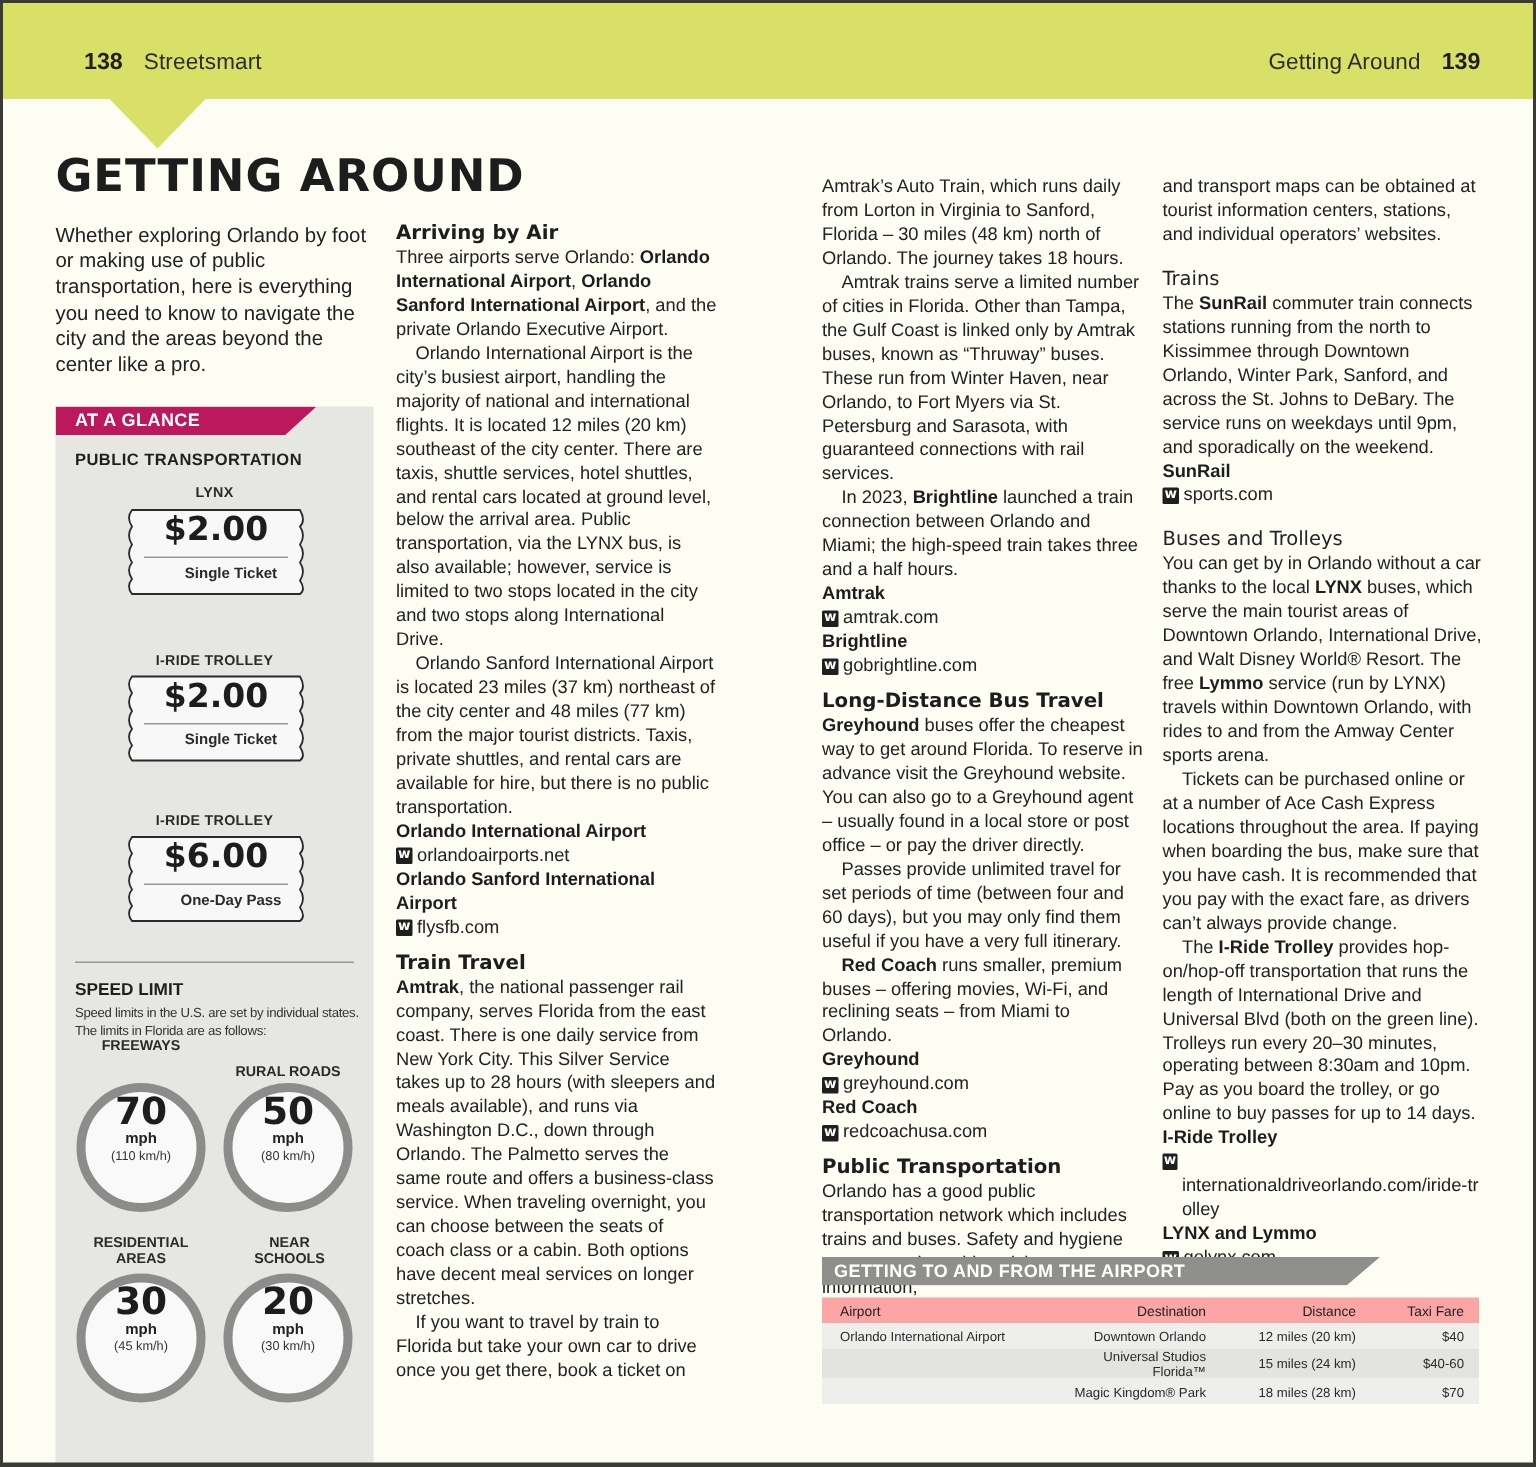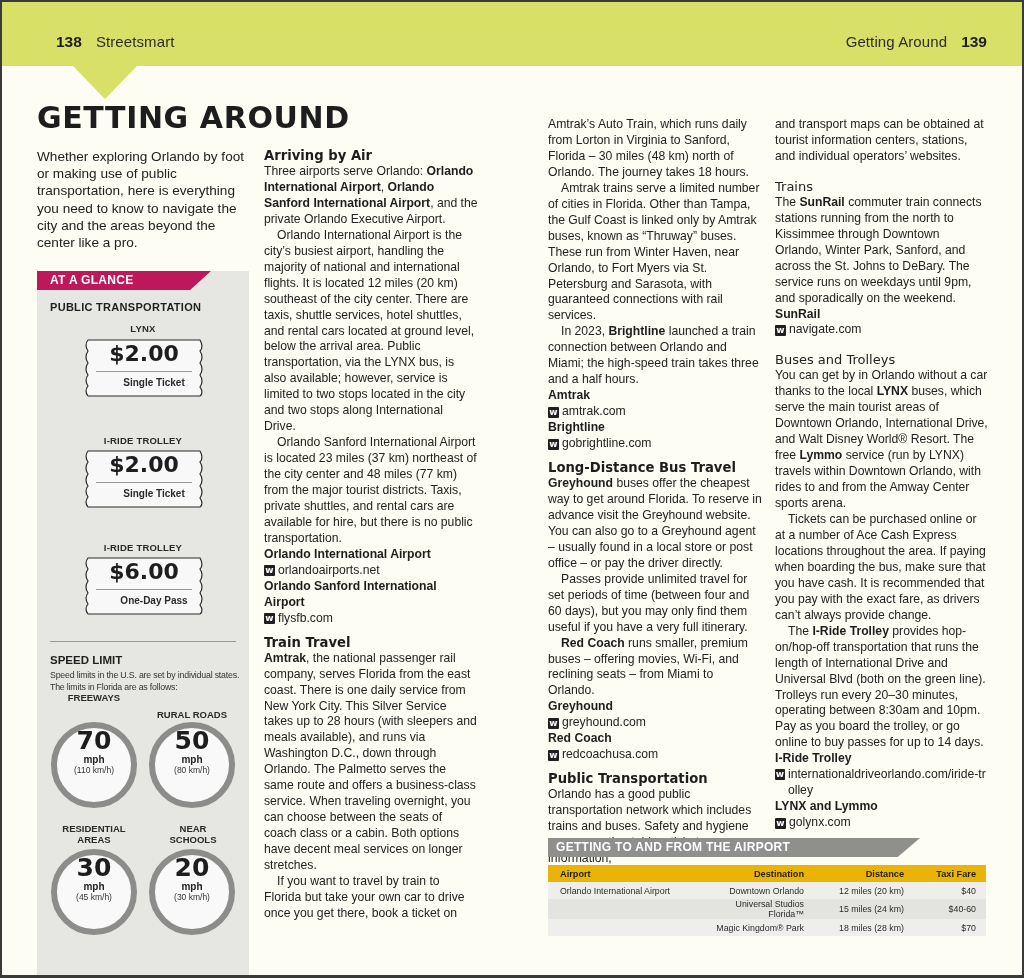--- a/index.html
+++ b/index.html
@@ -107,21 +107,21 @@
   .gap-s { height: 8px; }
 
   
   .tbl-wrap { position: absolute; left: 548px; top: 838px; width: 438px; }
   .tbl-head {
     height: 19px; width: 372px; background: #8f8f8c; color: #fff;
     font-weight: bold; font-size: 12px; line-height: 19px; padding-left: 8px; letter-spacing: 0.3px;
     clip-path: polygon(0 0, 100% 0, 94% 100%, 0 100%);
   }
   .tbl { width: 438px; border-collapse: collapse; margin-top: 8px; font-size: 8.8px; color: #2a2a2a; }
-  .tbl th { background: #eab308; font-weight: bold; height: 17px; font-size: 9.2px; color: #1f1f1f; }
+  .tbl th { background: #fca5a5; font-weight: normal; height: 17px; font-size: 9.2px; color: #1f1f1f; }
   .tbl td { height: 17px; }
   .tbl tr.r1 td { background: #eeeeec; }
   .tbl tr.r2 td { background: #e3e3e0; }
   .tbl tr.r3 td { background: #eeeeec; }
   .tbl .c1 { text-align: left; padding-left: 12px; width: 150px; }
   .tbl .c2 { text-align: right; width: 106px; padding-right: 0; }
   .tbl .c3 { text-align: right; width: 100px; padding-right: 0; }
   .tbl .c4 { text-align: right; padding-right: 10px; }
 </style>
 </head>
@@ -265,31 +265,31 @@
 </div>
 
 <div class="col col3">
   <p>and transport maps can be obtained at tourist information centers, stations, and individual operators’ websites.</p>
   <div class="gap"></div>
   <h4>Trains</h4>
   <p><span>The </span><b>SunRail</b><span> commuter train connects stations running from the north to Kissimmee through Downtown Orlando, Winter Park, Sanford, and across the St. Johns to DeBary. The service runs on weekdays until 9pm, and sporadically on the weekend.</span></p>
   <div class="bold-line">SunRail</div>
   <div class="web">
       <span class="w-icon">w</span>
-      <span>navigate.com</span>
+      <span>sports.com</span>
     </div>
   <div class="gap"></div>
   <h4>Buses and Trolleys</h4>
   <p><span>You can get by in Orlando without a car thanks to the local </span><b>LYNX</b><span> buses, which serve the main tourist areas of Downtown Orlando, International Drive, and Walt Disney World® Resort. The free </span><b>Lymmo</b><span> service (run by LYNX) travels within Downtown Orlando, with rides to and from the Amway Center sports arena.</span></p>
   <p class="ind">Tickets can be purchased online or at a number of Ace Cash Express locations throughout the area. If paying when boarding the bus, make sure that you have cash. It is recommended that you pay with the exact fare, as drivers can’t always provide change.</p>
   <p class="ind"><span>The </span><b>I-Ride Trolley</b><span> provides hop-on/hop-off transportation that runs the length of International Drive and Universal Blvd (both on the green line). Trolleys run every 20–30 minutes, operating between 8:30am and 10pm. Pay as you board the trolley, or go online to buy passes for up to 14 days.</span></p>
   <div class="bold-line">I-Ride Trolley</div>
   <div class="web" style="align-items:flex-start;">
       <span class="w-icon" style="margin-top:2px;">w</span>
-      <span style="word-break:break-all;">internationaldriveorlando.com/iride-trolley</span>
+      <span style="word-break:break-all;margin-top:16px;">internationaldriveorlando.com/iride-trolley</span>
     </div>
   <div class="bold-line">LYNX and Lymmo</div>
   <div class="web">
       <span class="w-icon">w</span>
       <span>golynx.com</span>
     </div>
 </div>
 
 <div class="tbl-wrap">
   <div class="tbl-head">GETTING TO AND FROM THE AIRPORT</div>

